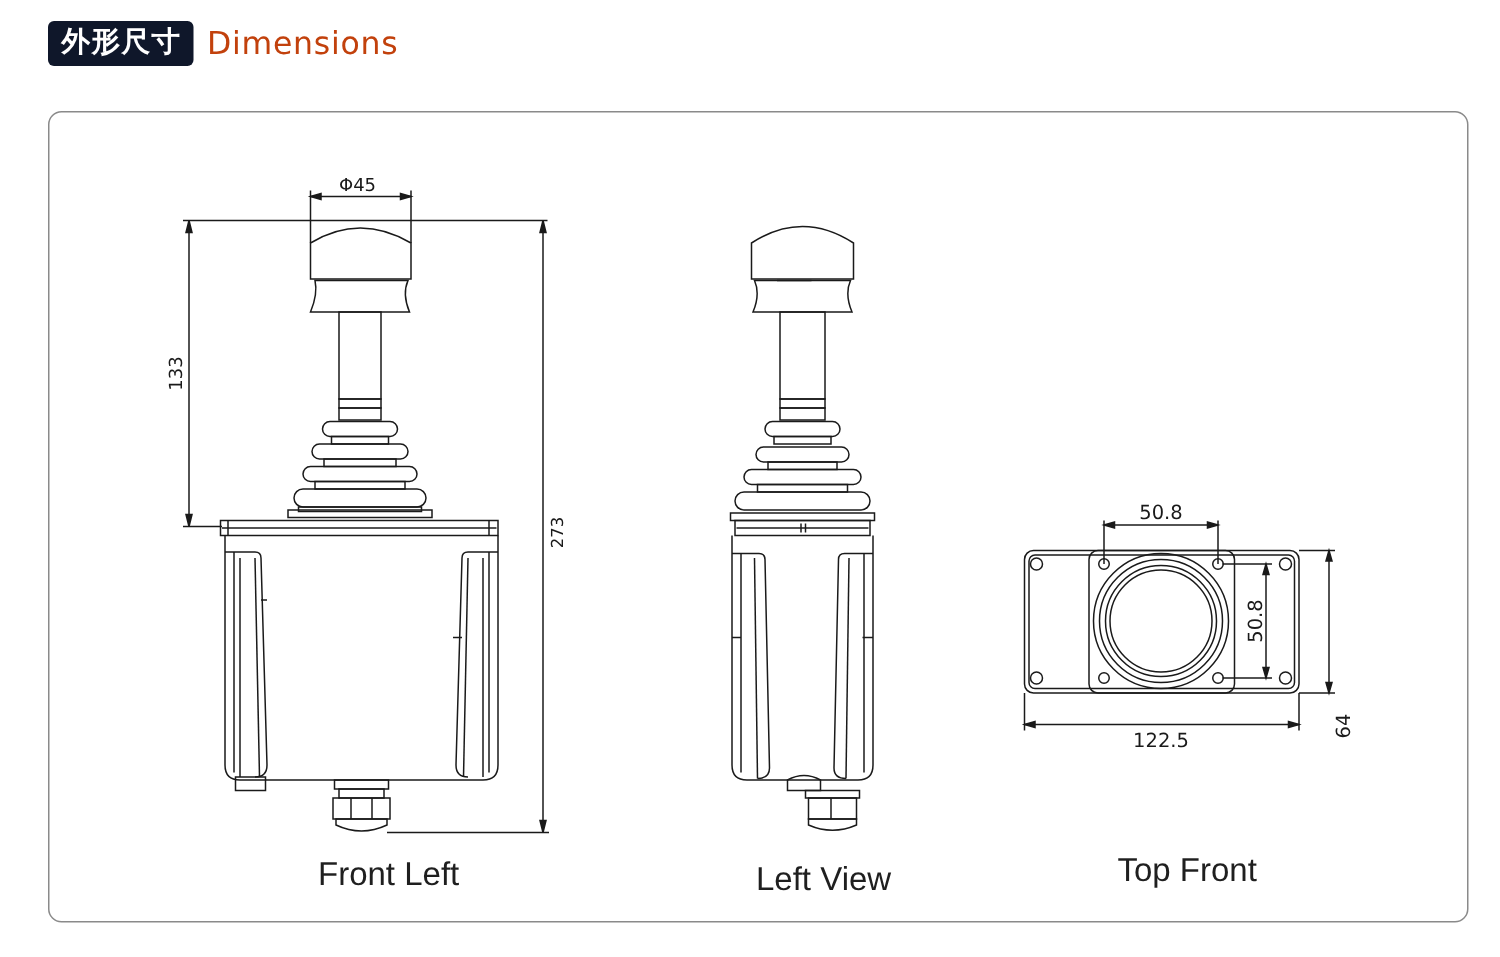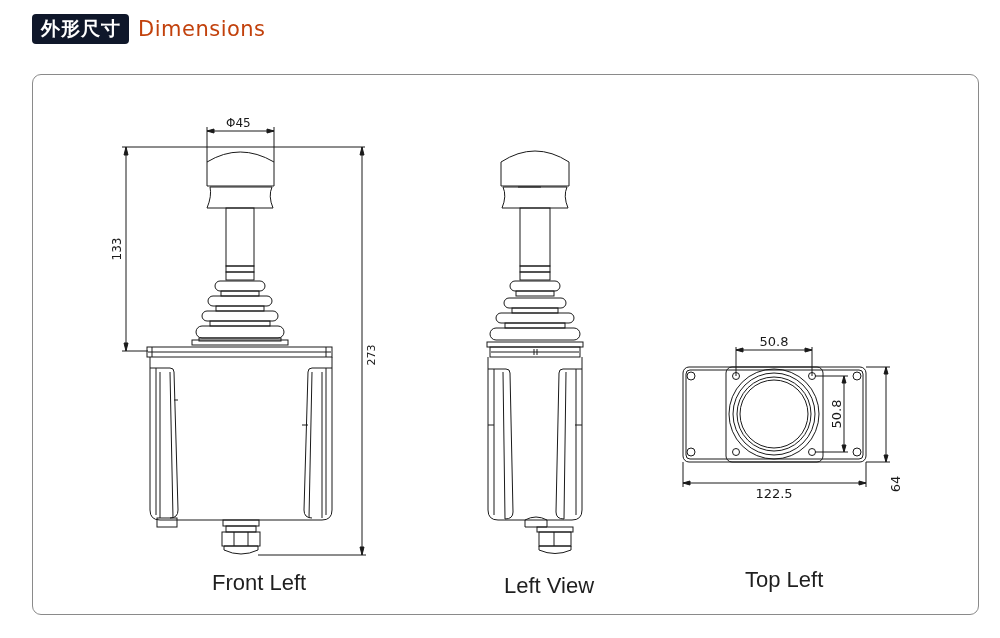--- a/index.html
+++ b/index.html
@@ -171,13 +171,13 @@
     <text x="375" y="355" transform="rotate(-90 375 355)" text-anchor="middle" font-size="11">273</text>
     <text x="774" y="346" text-anchor="middle" font-size="13">50.8</text>
     <text x="841" y="414" transform="rotate(-90 841 414)" text-anchor="middle" font-size="13">50.8</text>
     <text x="774" y="498" text-anchor="middle" font-size="13">122.5</text>
     <text x="900" y="484" transform="rotate(-90 900 484)" text-anchor="middle" font-size="13">64</text>
   </g>
 </svg>
 
 <span class="lbl" style="left:212px; top:570px;">Front Left</span>
 <span class="lbl" style="left:504px; top:573px;">Left View</span>
-<span class="lbl" style="left:745px; top:567px;">Top Left</span>
+<span class="lbl" style="left:745px; top:567px;">Top Front</span>
 
 </body></html>

